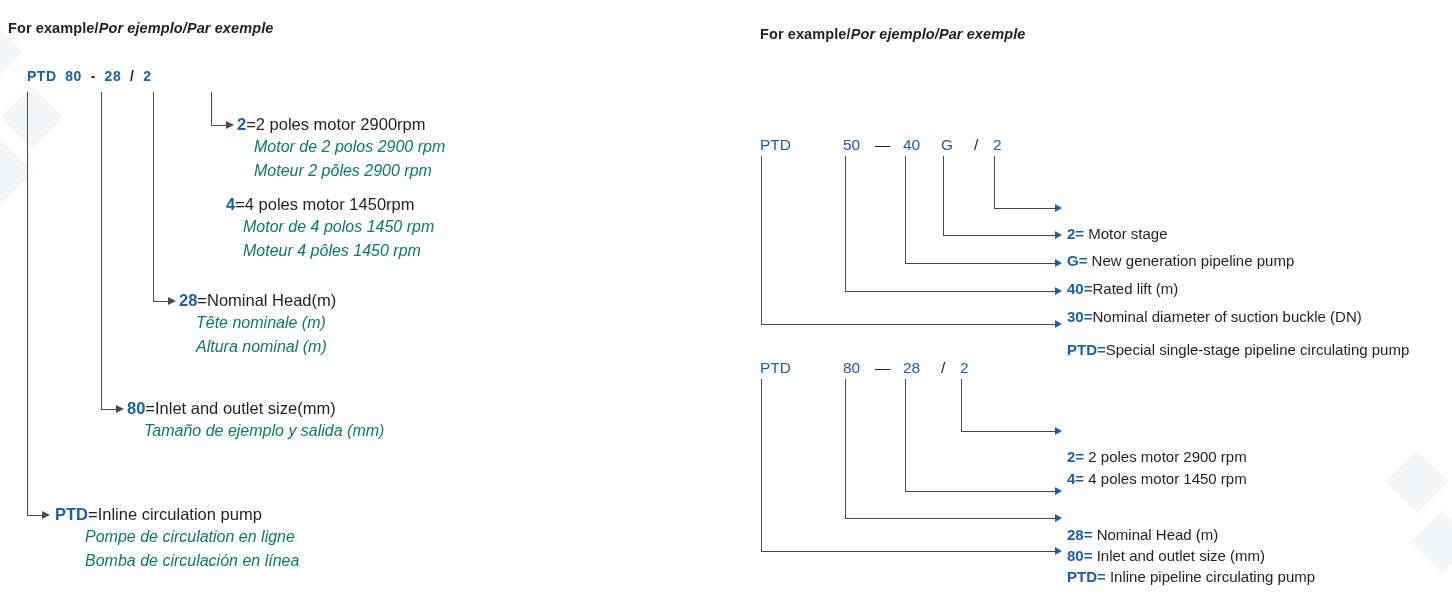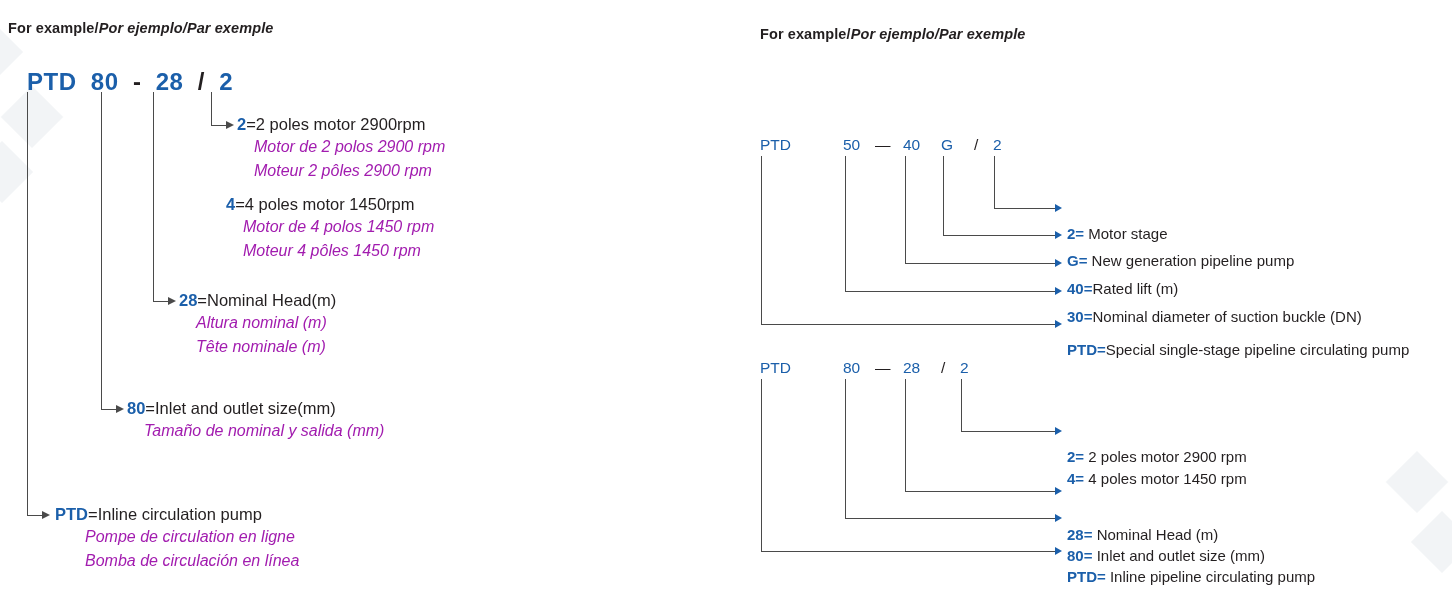--- a/index.html
+++ b/index.html
@@ -36,21 +36,21 @@
     letter-spacing: .1px;
     white-space: nowrap;
   }
   .example-title .it { font-style: italic; }
 
   
   #left-panel { left: 0; top: 0; width: 700px; height: 594px; }
 
   .code-row {
     position: absolute;
-    font-size: 24px;
+    font-size: 14px;
     font-weight: bold;
     color: #1b5faa;
     white-space: nowrap;
     letter-spacing: .5px;
   }
   .code-row .dash { color: #231f20; font-weight: bold; }
   .code-row .slash { color: #231f20; font-weight: bold; }
 
   .ln { position: absolute; background: #4a4a4a; z-index: 1; }
   .ln.v { width: 1.3px; }
@@ -69,21 +69,21 @@
   .entry .main {
     font-size: 16.5px;
     color: #231f20;
     white-space: nowrap;
     line-height: 1.3;
   }
   .entry .main b { color: #1b5faa; font-weight: bold; }
   .entry .sub {
     font-size: 16px;
     font-style: italic;
-    color: #a21caf;
+    color: #0f766e;
     white-space: nowrap;
     line-height: 1.45;
     padding-left: 17px;
   }
 
   
   #right-top { left: 745px; top: 0; width: 707px; height: 340px; }
   #right-bottom { left: 745px; top: 345px; width: 707px; height: 249px; }
 
   .rcode {
@@ -150,27 +150,27 @@
   </div>
 
   <div class="entry" style="left:226px; top:194px;">
     <div class="main"><b>4</b><span>=4 poles motor 1450rpm</span></div>
     <div class="sub">Motor de 4 polos 1450 rpm</div>
     <div class="sub">Moteur 4 pôles 1450 rpm</div>
   </div>
 
   <div class="entry" style="left:179px; top:290px;">
     <div class="main"><b>28</b><span>=Nominal Head(m)</span></div>
+    <div class="sub">Tête nominale (m)</div>
     <div class="sub">Altura nominal (m)</div>
-    <div class="sub">Tête nominale (m)</div>
   </div>
 
   <div class="entry" style="left:127px; top:398px;">
     <div class="main"><b>80</b><span>=Inlet and outlet size(mm)</span></div>
-    <div class="sub">Tamaño de nominal y salida (mm)</div>
+    <div class="sub">Tamaño de ejemplo y salida (mm)</div>
   </div>
 
   <div class="entry" style="left:55px; top:504px;">
     <div class="main"><b>PTD</b><span>=Inline circulation pump</span></div>
     <div class="sub" style="padding-left:30px;">Pompe de circulation en ligne</div>
     <div class="sub" style="padding-left:30px;">Bomba de circulación en línea</div>
   </div>
 </div>
 
 <div class="panel" id="right-top">

